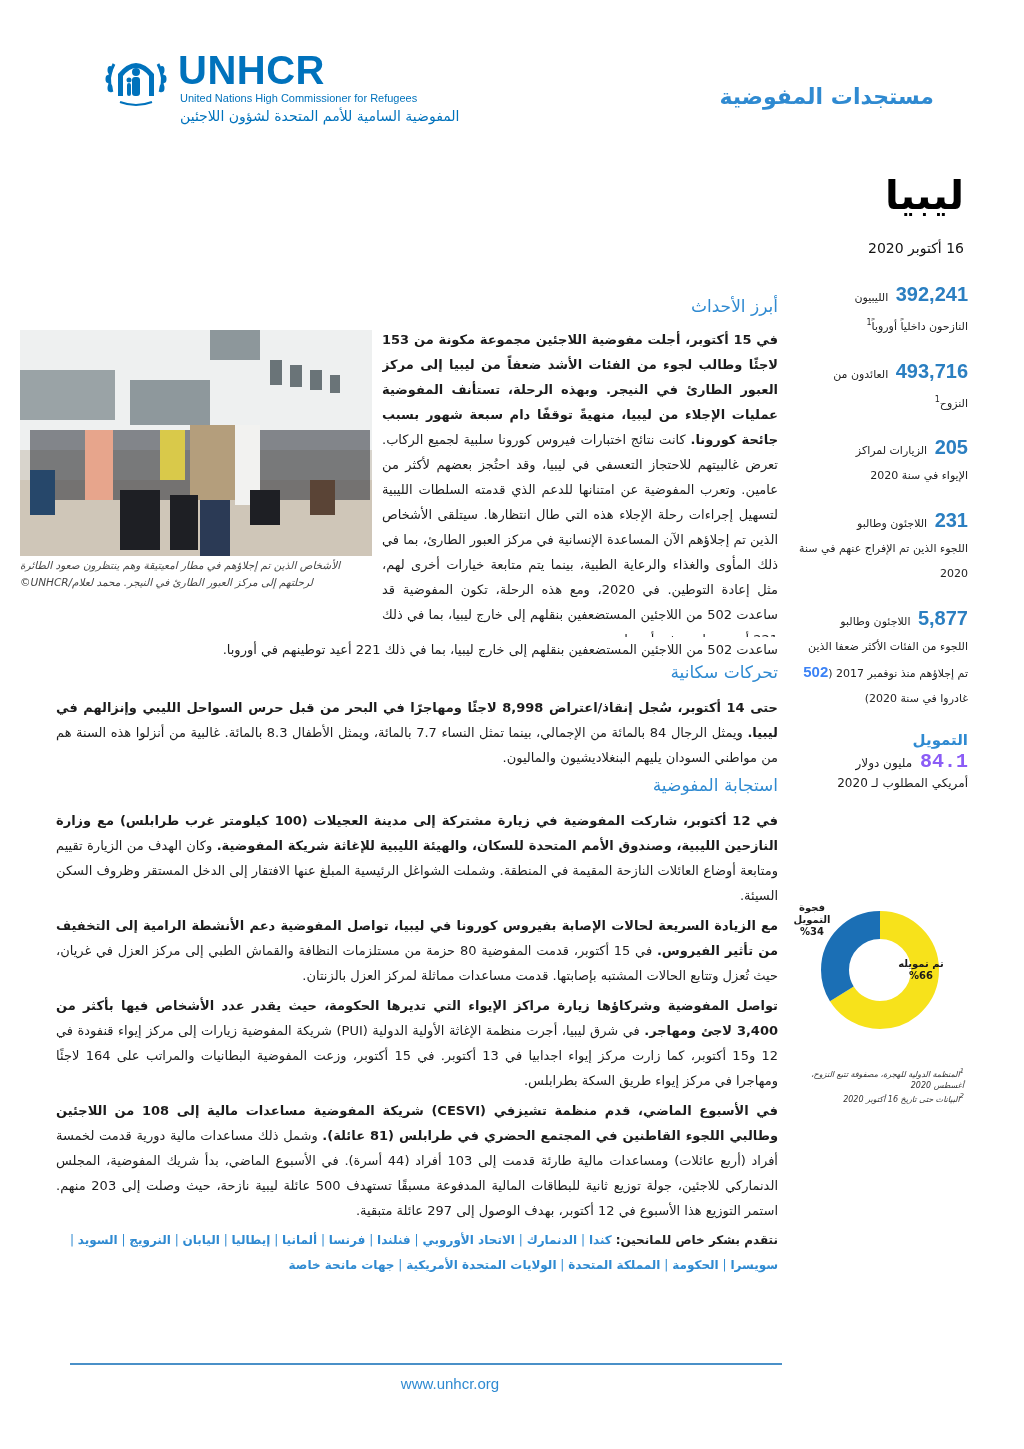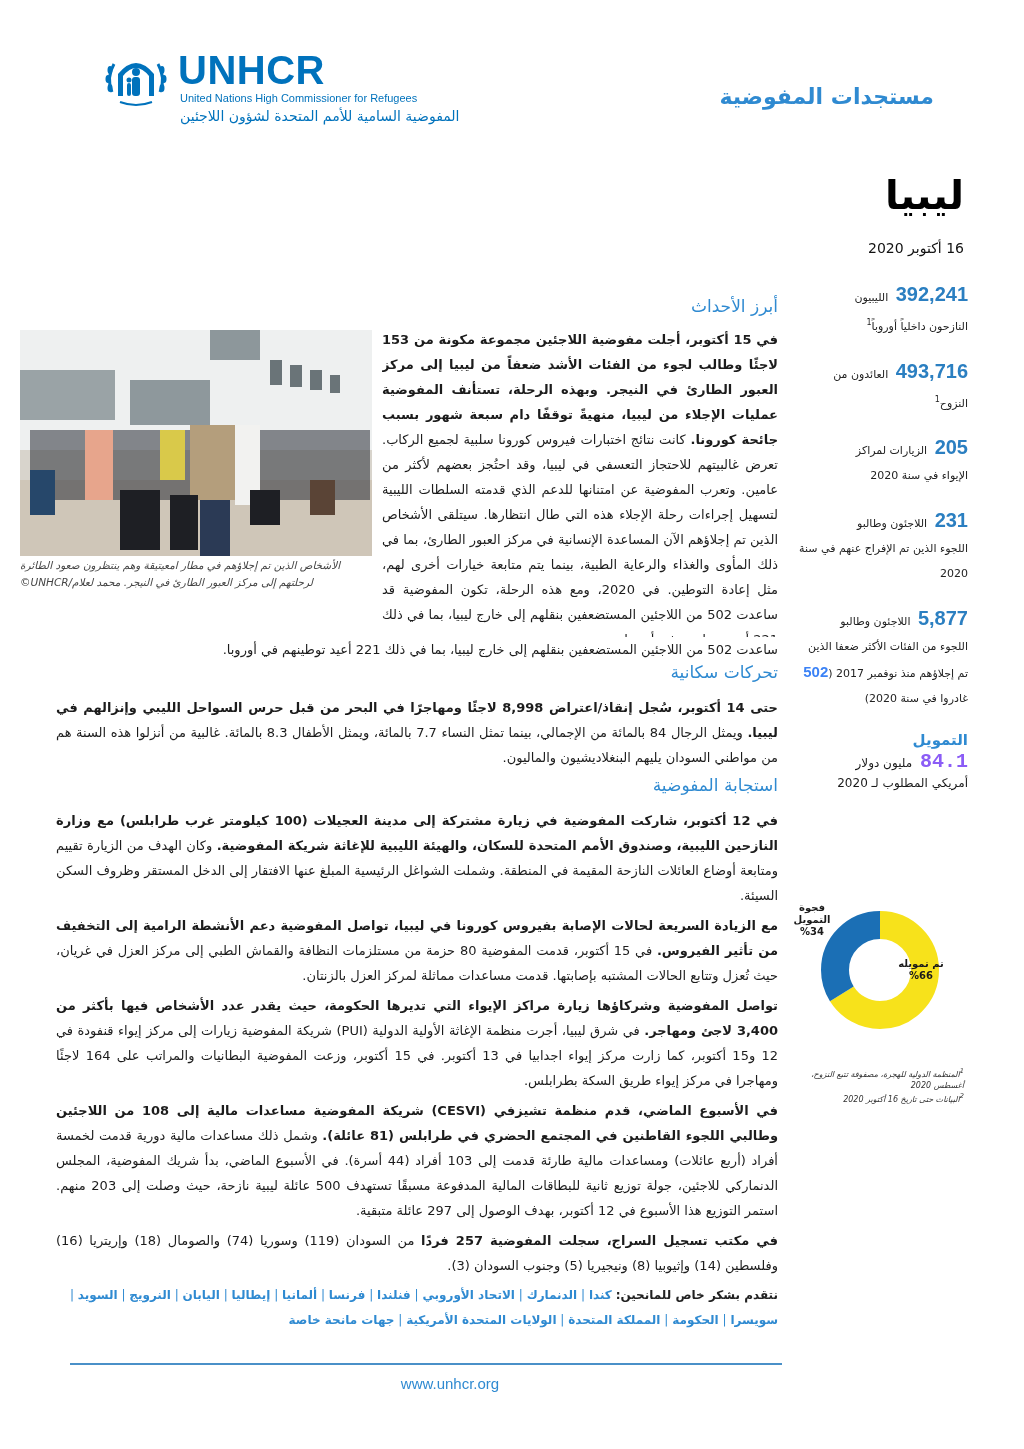--- a/index.html
+++ b/index.html
@@ -188,23 +188,20 @@
   </div>
   <div class="p" style="margin-bottom:5px;">
     <b>مع الزيادة السريعة لحالات الإصابة بفيروس كورونا في ليبيا، تواصل المفوضية دعم الأنشطة الرامية إلى التخفيف من تأثير الفيروس.</b><span> في 15 أكتوبر، قدمت المفوضية 80 حزمة من مستلزمات النظافة والقماش الطبي إلى مركز العزل في غريان، حيث تُعزل وتتابع الحالات المشتبه بإصابتها. قدمت مساعدات مماثلة لمركز العزل بالزنتان.</span>
   </div>
   <div class="p" style="margin-bottom:5px;">
     <b>تواصل المفوضية وشركاؤها زيارة مراكز الإيواء التي تديرها الحكومة، حيث يقدر عدد الأشخاص فيها بأكثر من 3,400 لاجئ ومهاجر.</b><span> في شرق ليبيا، أجرت منظمة الإغاثة الأولية الدولية (PUI) شريكة المفوضية زيارات إلى مركز إيواء قنفودة في 12 و15 أكتوبر، كما زارت مركز إيواء اجدابيا في 13 أكتوبر. في 15 أكتوبر، وزعت المفوضية البطانيات والمراتب على 164 لاجئًا ومهاجرا في مركز إيواء طريق السكة بطرابلس.</span>
   </div>
   <div class="p" style="margin-bottom:5px;">
     <b>في الأسبوع الماضي، قدم منظمة تشيزفي (CESVI) شريكة المفوضية مساعدات مالية إلى 108 من اللاجئين وطالبي اللجوء القاطنين في المجتمع الحضري في طرابلس (81 عائلة).</b><span> وشمل ذلك مساعدات مالية دورية قدمت لخمسة أفراد (أربع عائلات) ومساعدات مالية طارئة قدمت إلى 103 أفراد (44 أسرة). في الأسبوع الماضي، بدأ شريك المفوضية، المجلس الدنماركي للاجئين، جولة توزيع ثانية للبطاقات المالية المدفوعة مسبقًا تستهدف 500 عائلة ليبية نازحة، حيث وصلت إلى 203 منهم. استمر التوزيع هذا الأسبوع في 12 أكتوبر، بهدف الوصول إلى 297 عائلة متبقية.</span>
   </div>
-  <div class="p" style="margin-bottom:5px;">
-    <b>في مكتب تسجيل السراج، سجلت المفوضية 257 فردًا</b><span> من السودان (119) وسوريا (74) والصومال (18) وإريتريا (16) وفلسطين (14) وإثيوبيا (8) ونيجيريا (5) وجنوب السودان (3).</span>
-  </div>
   <div class="thanks">
     <span class="lead">نتقدم بشكر خاص للمانحين:</span>
     <span class="donor">كندا</span> <span class="sep">|</span>
     <span class="donor">الدنمارك</span> <span class="sep">|</span>
     <span class="donor">الاتحاد الأوروبي</span> <span class="sep">|</span>
     <span class="donor">فنلندا</span> <span class="sep">|</span>
     <span class="donor">فرنسا</span> <span class="sep">|</span>
     <span class="donor">ألمانيا</span> <span class="sep">|</span>
     <span class="donor">إيطاليا</span> <span class="sep">|</span>
     <span class="donor">اليابان</span> <span class="sep">|</span>

